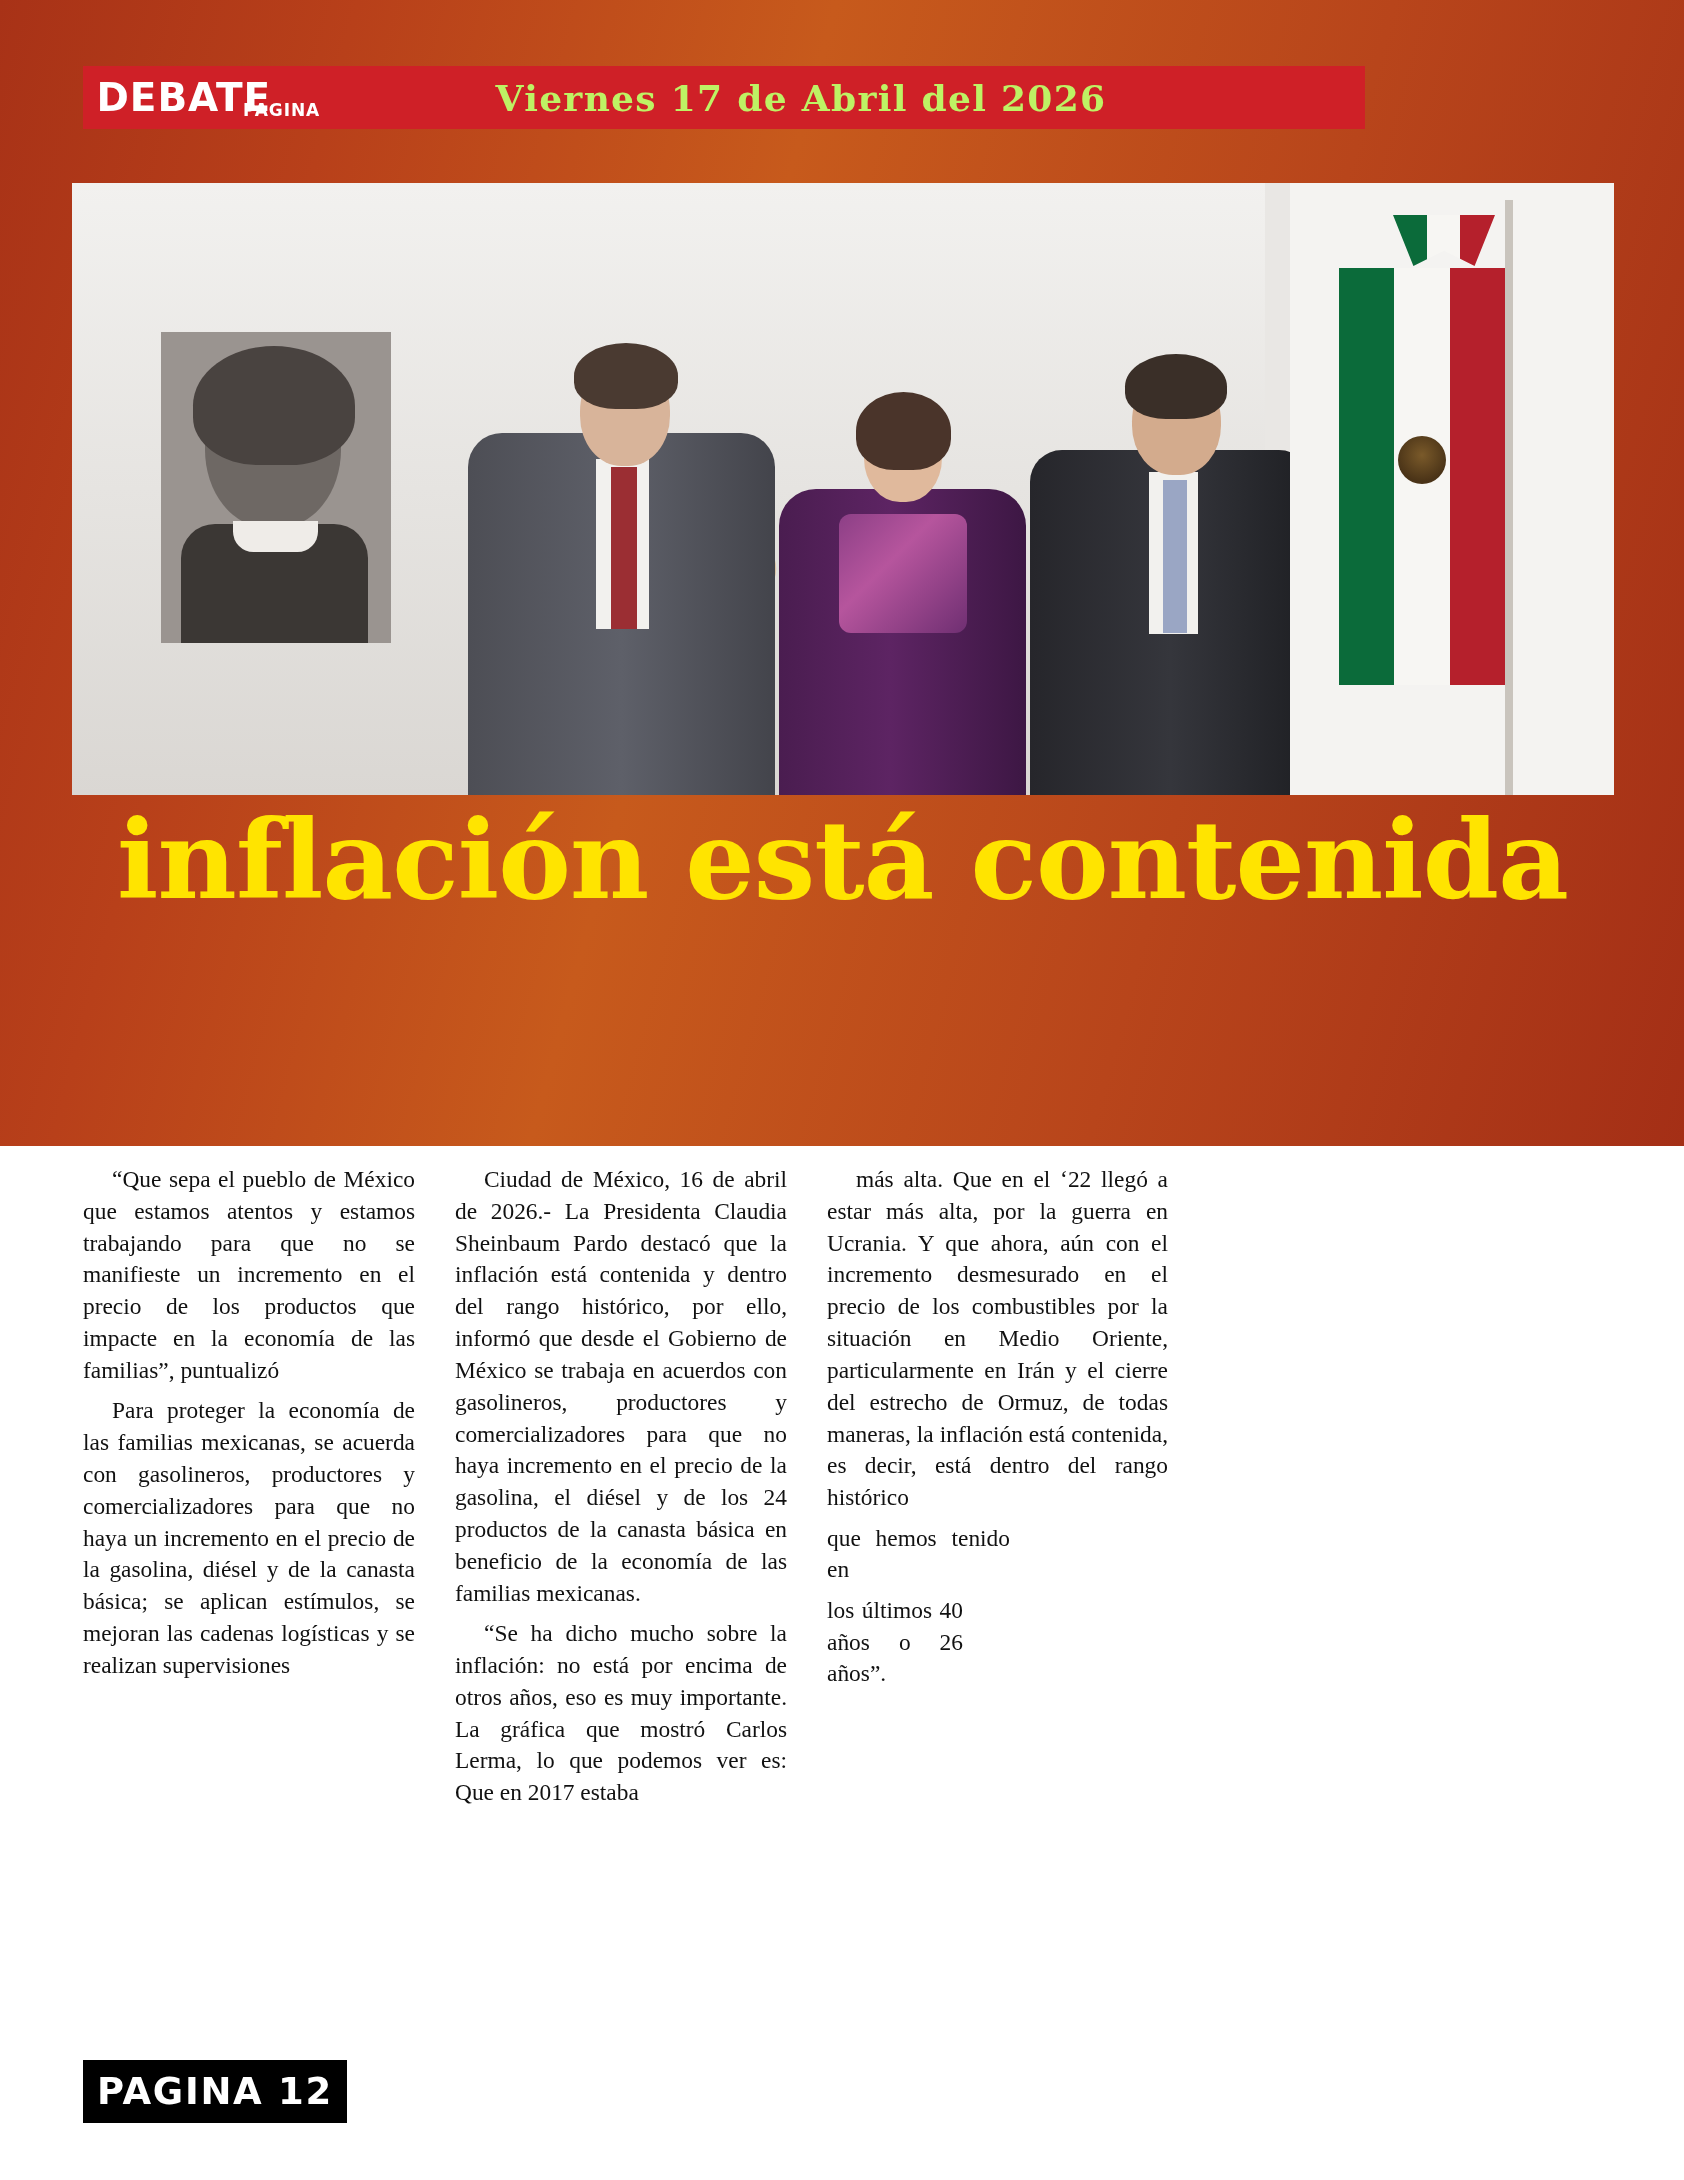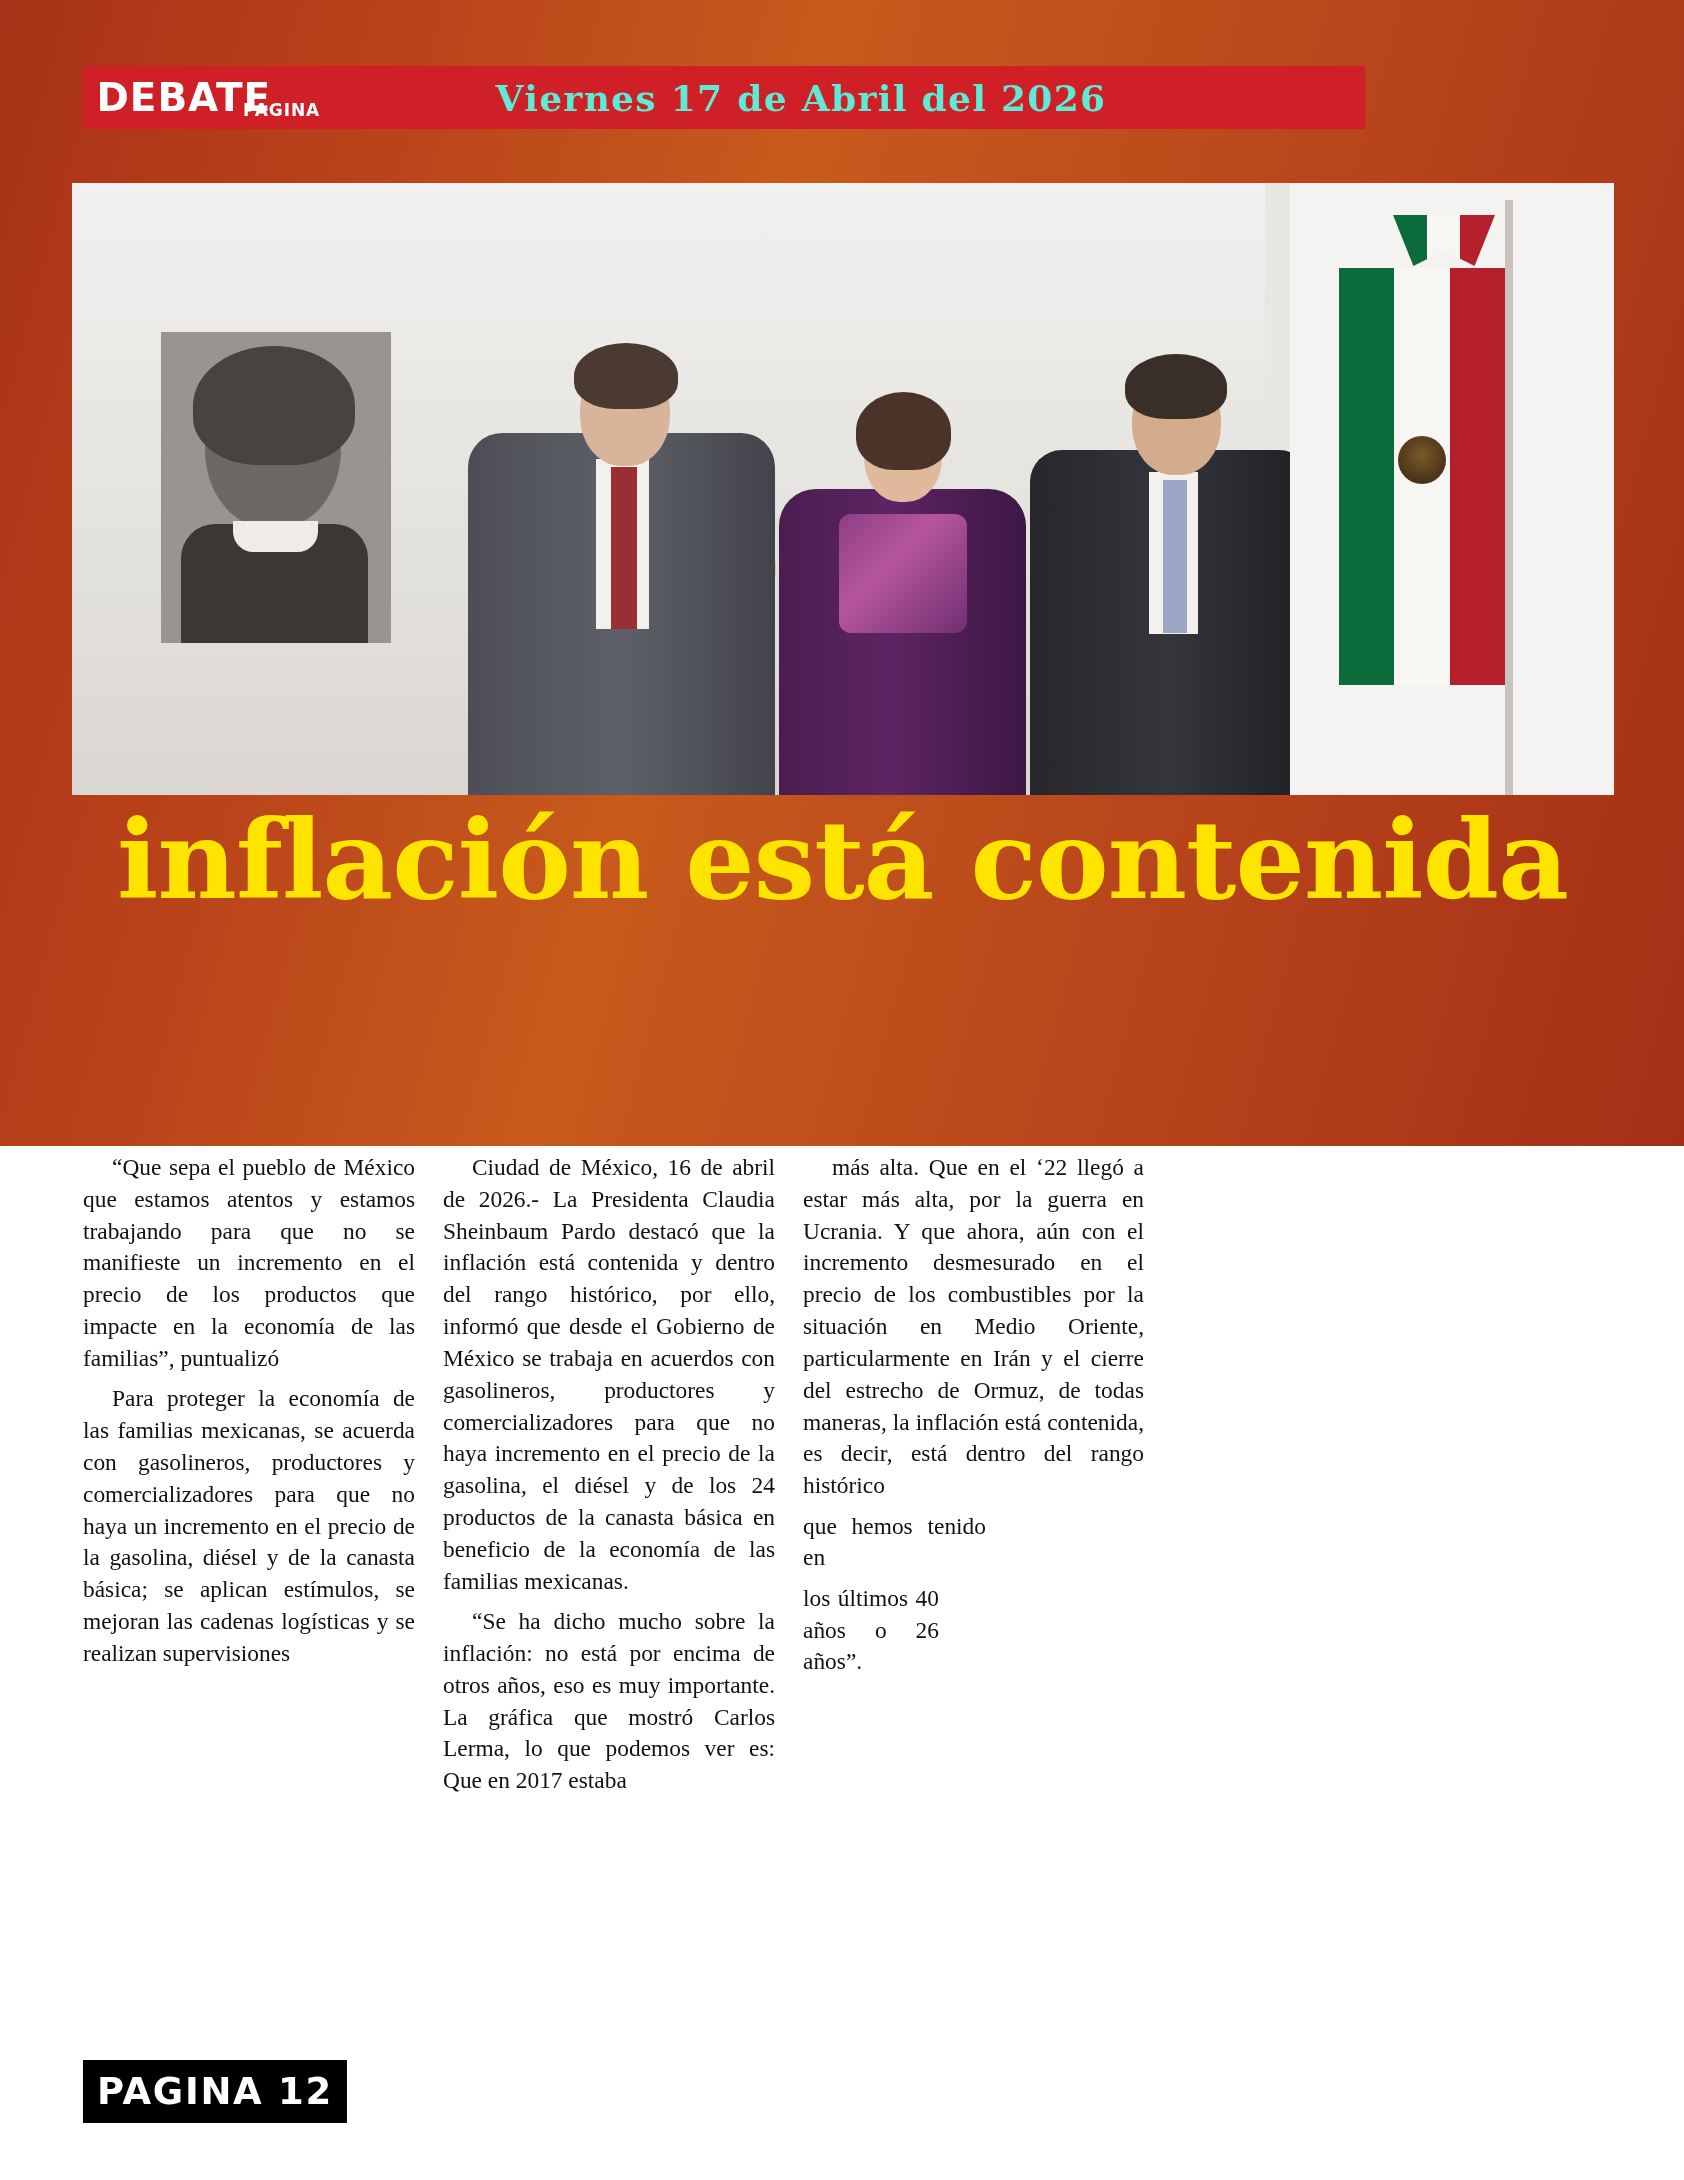--- a/index.html
+++ b/index.html
@@ -69,21 +69,21 @@
     font-size: 17px;
     color: #ffffff;
     letter-spacing: 0.9px;
   }
   .masthead-date {
     flex: 1;
     text-align: center;
     font-family: "DejaVu Serif", serif;
     font-weight: bold;
     font-size: 36px;
-    color: #5eead4;
+    color: #bef264;
     letter-spacing: 1.3px;
     padding-right: 102px;
   }
 
   
   .hero-photo {
     position: absolute;
     left: 72px;
     top: 183px;
     width: 1542px;
@@ -236,24 +236,24 @@
     position: absolute;
     left: 0;
     top: 1152px;
     width: 1685px;
     height: 1029px;
     background: #ffffff;
   }
   .columns {
     position: absolute;
     left: 83px;
-    top: 0;
+    top: 12px;
     width: 1116px;
     display: flex;
-    gap: 28px;
+    gap: 40px;
   }
   .col {
     width: 332px;
     font-family: "Liberation Serif", serif;
     font-size: 23.4px;
     line-height: 1.36;
     color: #111111;
     text-align: justify;
     hyphens: auto;
   }

